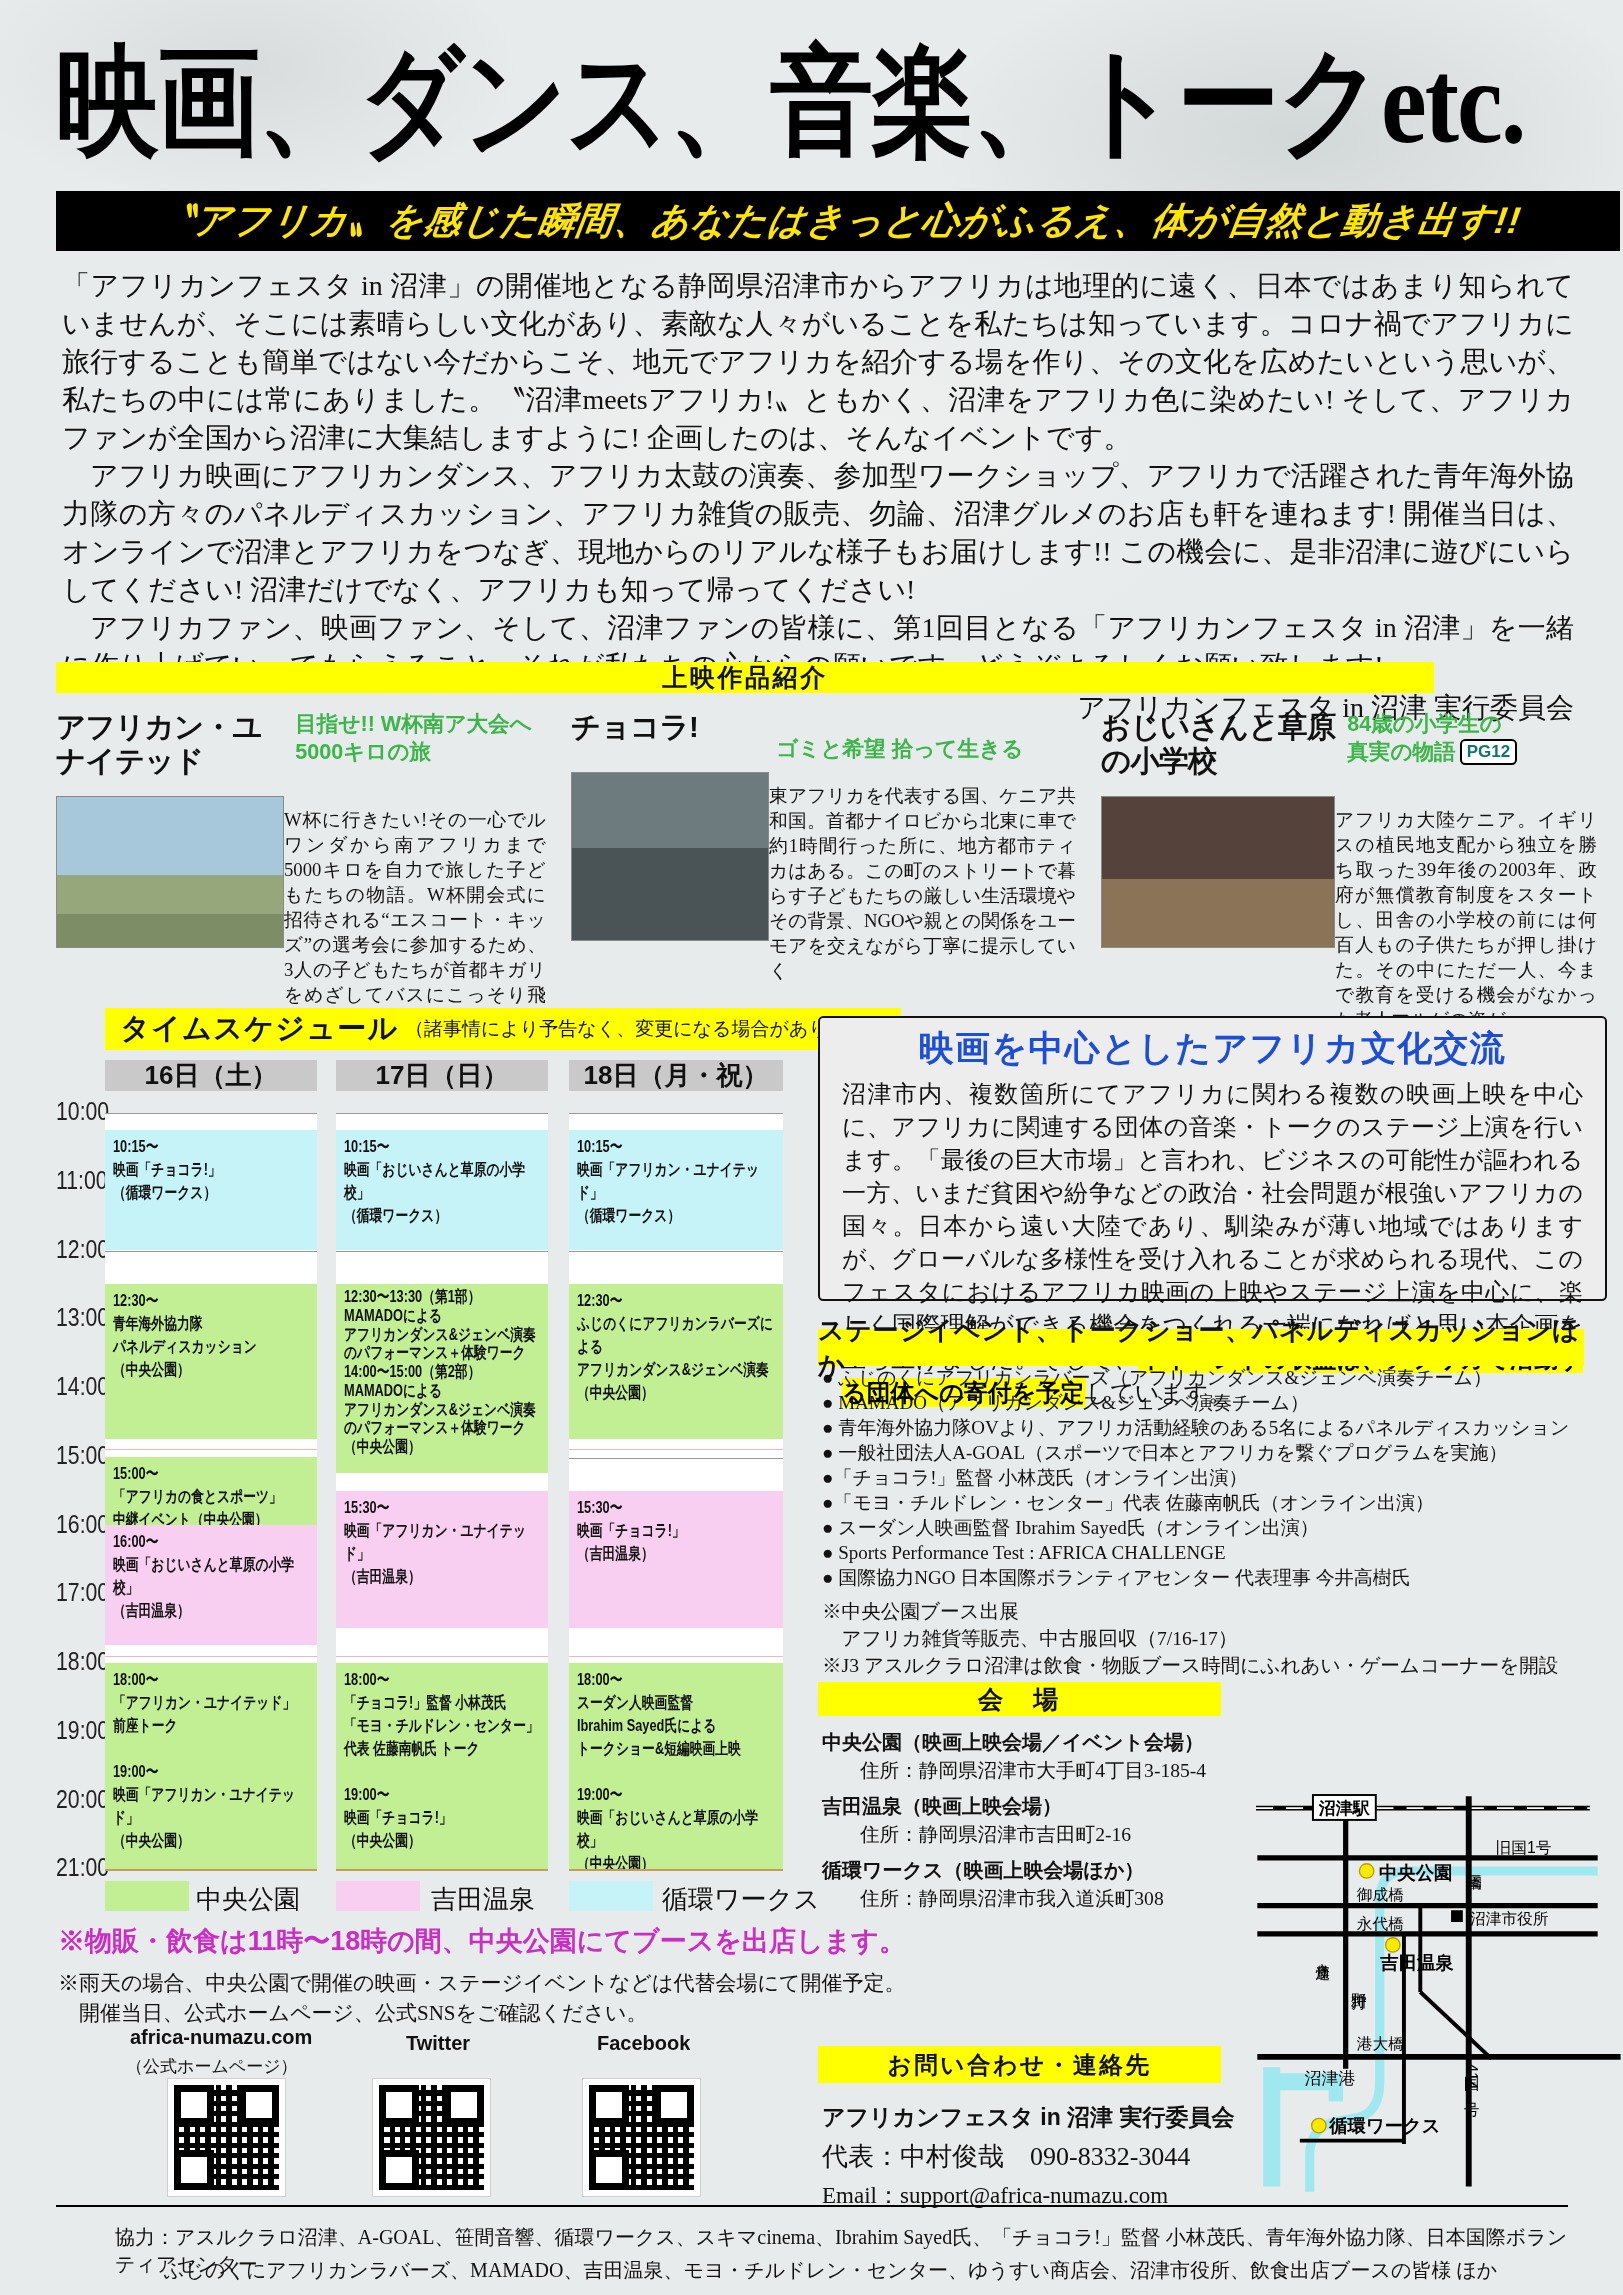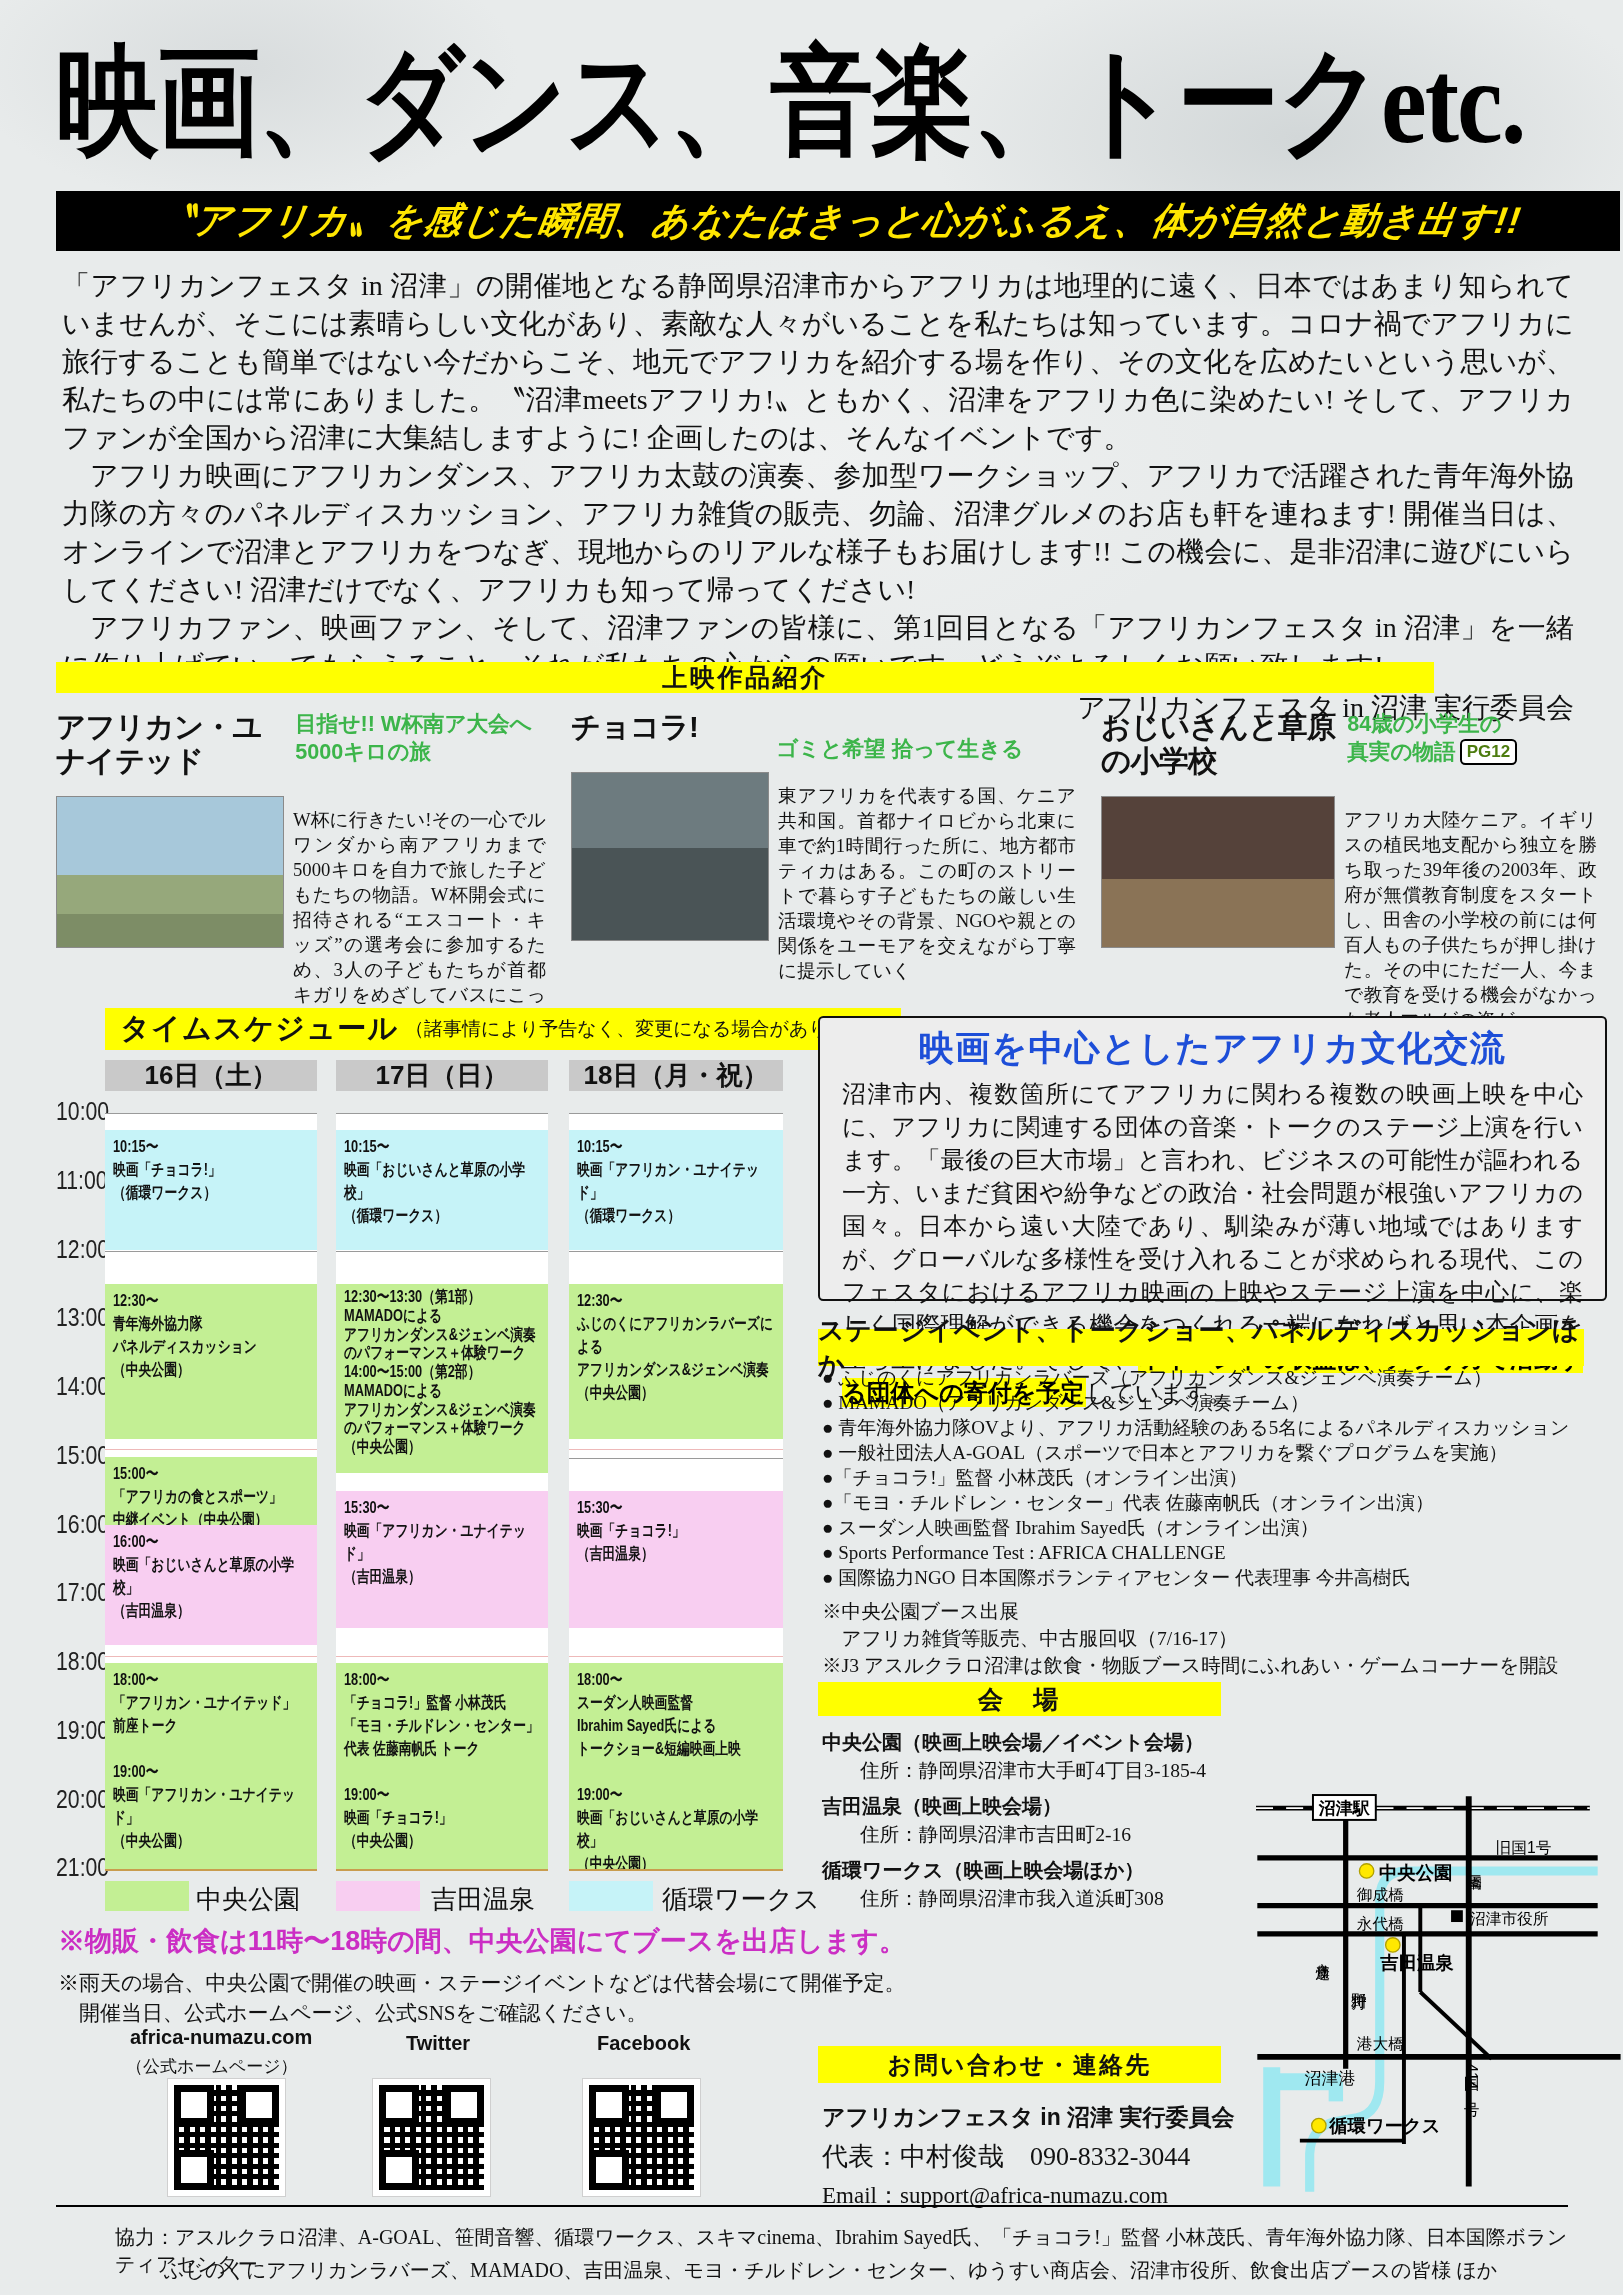--- a/index.html
+++ b/index.html
@@ -35,23 +35,23 @@
   .sched-bar b{font-size:29px;letter-spacing:1.3px;margin-right:6.5px;}
   .sched-bar span{font-size:19px;}
   .stage-bar{left:818px;top:1317px;width:766px;height:37px;margin-top:12px;}
   .venue-bar{left:818px;top:1682px;width:403px;height:34px;}
   .contact-bar{left:818px;top:2046px;width:403px;height:37px;}
   
   .film{position:absolute;top:710px;}
   .film-head{display:grid;column-gap:9.2px;}
   .film-head h3{margin:0;font-size:29.5px;font-weight:700;line-height:1.15;letter-spacing:-0.7px;}
   .film-sub{color:#3cb54a;font-weight:700;font-size:21.6px;line-height:28px;}
-  .badge{display:inline-block;border:2px solid #000;border-radius:5.2px;background:#fff;color:#4d7c0f;
+  .badge{display:inline-block;border:2px solid #000;border-radius:5.2px;background:#fff;color:#0f766e;
     font-size:17px;font-weight:700;padding:0 5.2px;line-height:22px;vertical-align:2px;margin-left:3.9px;}
-  .film-body{display:grid;column-gap:9px;margin-top:18.3px;}
+  .film-body{display:grid;column-gap:0;margin-top:18.3px;}
   .photo{border:0.7px solid #8a8a8a;}
   .photo1{height:152px;background:linear-gradient(180deg,#a7c8da 0 52%,#96a87b 52% 78%,#7d8d66 78% 100%);}
   .photo2{height:169px;background:linear-gradient(180deg,#6d7b7f 0 45%,#4a5456 45% 100%);}
   .photo3{height:152px;background:linear-gradient(180deg,#55423a 0 55%,#8a7356 55% 100%);}
   .film-desc{margin:10.5px 0 0 0;font-family:"Liberation Serif","DejaVu Serif",serif;
     font-size:18.7px;line-height:25px;text-align:justify;}
   
   .day-h{position:absolute;top:1060px;height:31px;background:#c9c9c9;
     display:flex;align-items:center;justify-content:center;font-size:26px;font-weight:700;}
   .timeline{position:absolute;left:56px;top:1113px;width:730px;height:758px;}

